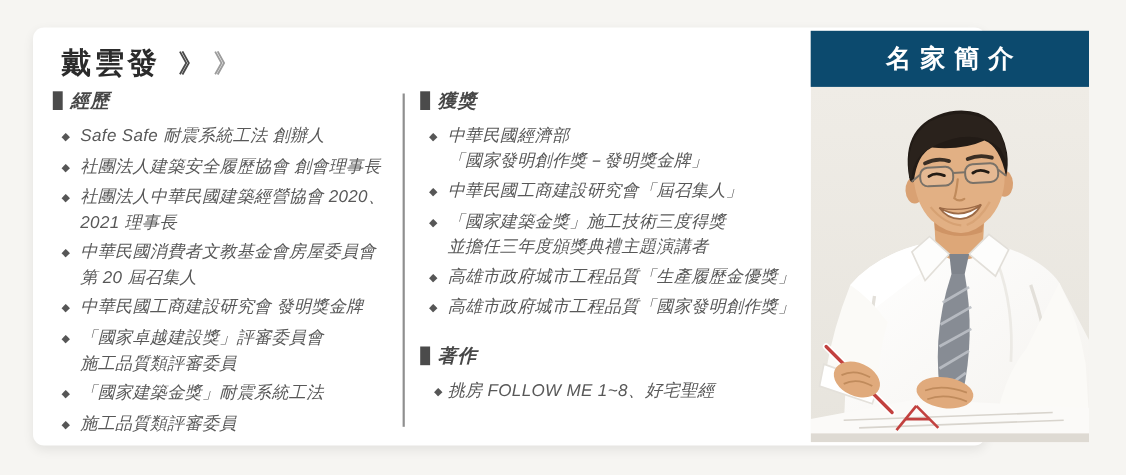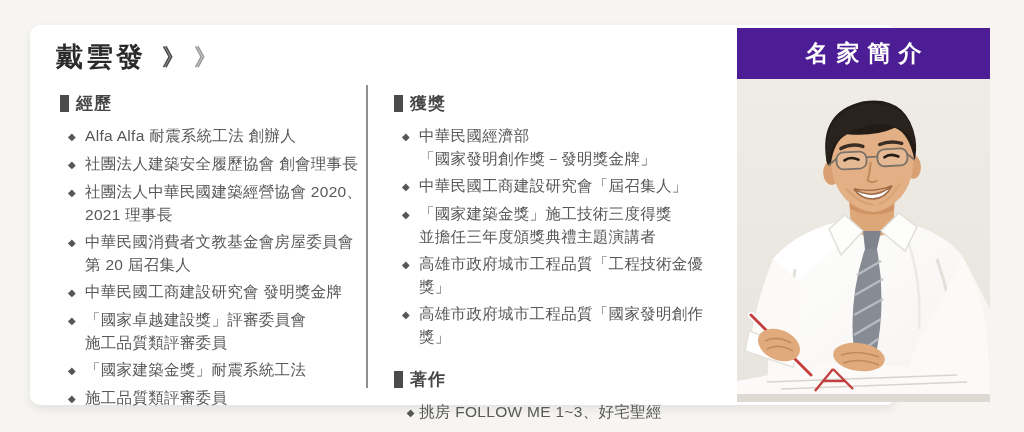--- a/index.html
+++ b/index.html
@@ -31,21 +31,21 @@
   .chev-1 { color:#4a4a4a; }
   .chev-2 { color:#9c9c9c; }
   
   .col { position:absolute; top:55px; }
   .col-exp { left:18px; width:332px; }
   .col-mid { left:352px; width:352px; }
   .v-divider {
     position:absolute; left:336px; top:60px;
     width:2px; height:303px; background:#8f8f8f;
   }
-  .section { margin:12px; }
+  .section { margin:0;font-style:italic; }
   .section + .section { margin-top:20px;text-align:center; }
   .section-header {
     display:flex; align-items:center; gap:7px; margin-bottom:9px;
   }
   .section-marker {
     width:9px; height:17px; background:#4b4b4b; display:inline-block;
   }
   .section-title {
     font-size:17px; font-weight:600; color:#474747; letter-spacing:1px;
   }
@@ -89,21 +89,21 @@
 
   <div class="col col-exp">
     <div class="section">
       <div class="section-header">
         <span class="section-marker" style="background: rgb(75, 75, 75);"></span>
         <span class="section-title">經歷</span>
       </div>
       <ul class="entries">
           <li class="entry">
             <span class="diamond">◆</span>
-            <div class="entry-text">Alfa Alfa 耐震系統工法 創辦人</div>
+            <div class="entry-text">Safe Safe 耐震系統工法 創辦人</div>
           </li>
           <li class="entry">
             <span class="diamond">◆</span>
             <div class="entry-text">社團法人建築安全履歷協會 創會理事長</div>
           </li>
           <li class="entry">
             <span class="diamond">◆</span>
             <div class="entry-text">社團法人中華民國建築經營協會 2020、<br>2021 理事長</div>
           </li>
           <li class="entry">
@@ -144,44 +144,44 @@
           <li class="entry">
             <span class="diamond">◆</span>
             <div class="entry-text">中華民國工商建設研究會「屆召集人」</div>
           </li>
           <li class="entry">
             <span class="diamond">◆</span>
             <div class="entry-text">「國家建築金獎」施工技術三度得獎<br>並擔任三年度頒獎典禮主題演講者</div>
           </li>
           <li class="entry">
             <span class="diamond">◆</span>
-            <div class="entry-text">高雄市政府城市工程品質「工程技術金優獎」</div>
+            <div class="entry-text">高雄市政府城市工程品質「生產履歷金優獎」</div>
           </li>
           <li class="entry">
             <span class="diamond">◆</span>
             <div class="entry-text">高雄市政府城市工程品質「國家發明創作獎」</div>
           </li>
         </ul>
     </div>
     <div class="section">
       <div class="section-header">
         <span class="section-marker" style="background: rgb(75, 75, 75);"></span>
         <span class="section-title">著作</span>
       </div>
       <ul class="entries">
           <li class="entry">
             <span class="diamond">◆</span>
-            <div class="entry-text">挑房 FOLLOW ME 1~3、好宅聖經</div>
+            <div class="entry-text">挑房 FOLLOW ME 1~8、好宅聖經</div>
           </li>
         </ul>
     </div>
   </div>
 
   <div class="photo-panel">
-    <div class="banner" style="background: #4c1d95; color: rgb(255, 255, 255);">名家簡介</div>
+    <div class="banner" style="background: #0c4a6e; color: rgb(255, 255, 255);">名家簡介</div>
 
     <svg class="portrait" viewBox="0 0 253 323" aria-hidden="true">
       <defs>
         <linearGradient id="bgGrad" x1="0" y1="0" x2="0" y2="1">
           <stop offset="0" stop-color="#efece6"></stop>
           <stop offset="1" stop-color="#e7e4dd"></stop>
         </linearGradient>
         <linearGradient id="shirtGrad" x1="0" y1="0" x2="1" y2="1">
           <stop offset="0" stop-color="#ffffff"></stop>
           <stop offset="1" stop-color="#f4f2ee"></stop>

